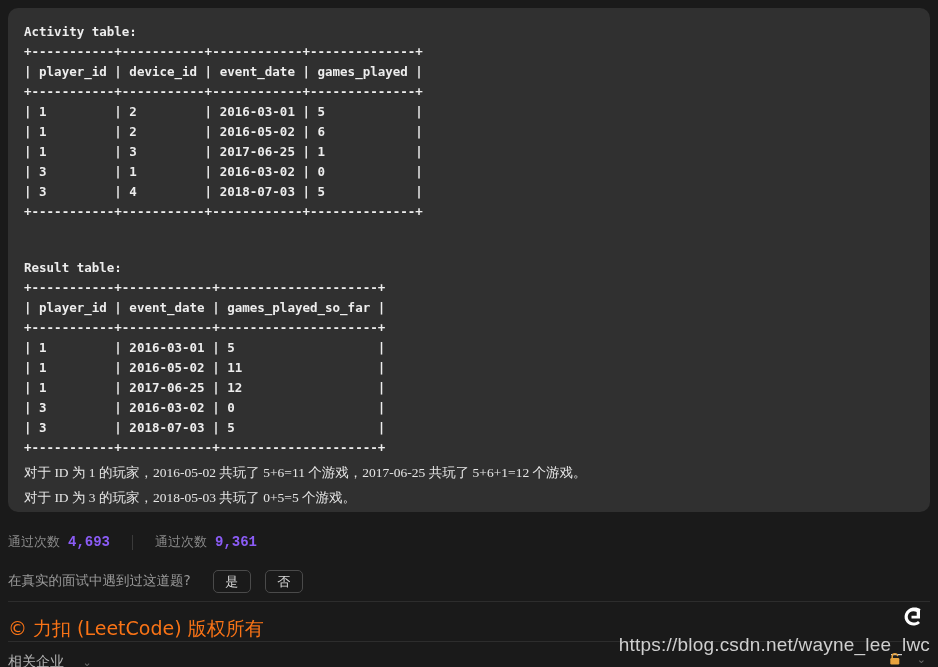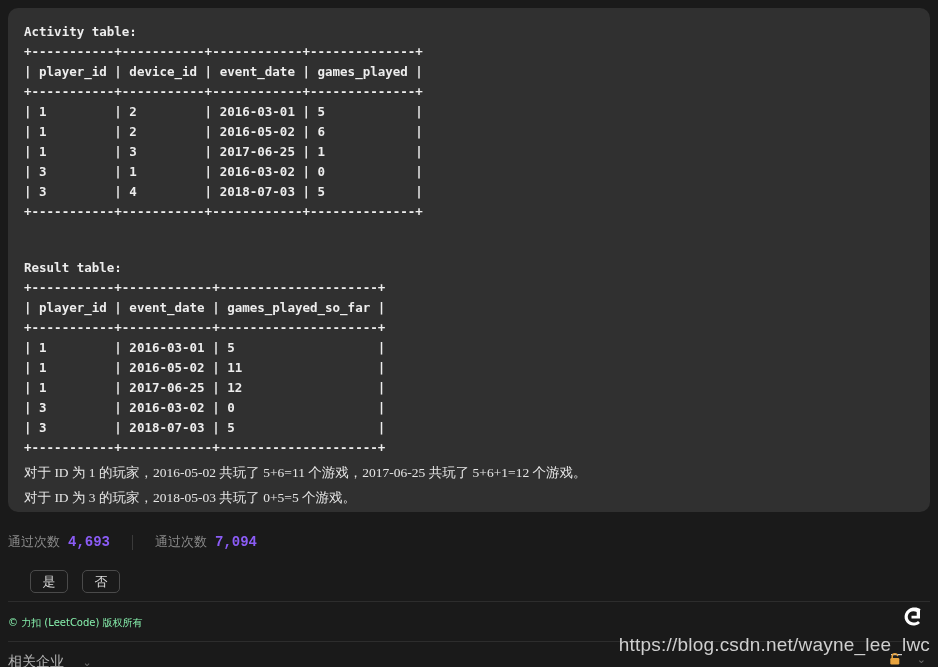--- a/index.html
+++ b/index.html
@@ -120,22 +120,22 @@
     background: #2d2d2d;
   }
   .divider.d1 { top: 601px; }
   .divider.d2 { top: 641px; }
 
   
   .copyright {
     position: absolute;
     left: 8px;
     top: 616px;
-    color: #86efac;
-    font-size: 10px;
+    color: #f97316;
+    font-size: 19px;
     font-family: "DejaVu Sans", "Liberation Sans", sans-serif;
   }
 
   
   .related {
     position: absolute;
     left: 8px;
     top: 653px;
     color: #b3b3b3;
     font-size: 14px;
@@ -214,25 +214,26 @@
   </div>
 
   <div class="stats-row">
     <div class="stat-block">
       <span class="stat-label">通过次数</span>
       <span class="stat-value">4,693</span>
     </div>
     <div class="stat-sep"></div>
     <div class="stat-block">
       <span class="stat-label">通过次数</span>
-      <span class="stat-value">7,094</span>
+      <span class="stat-value">9,361</span>
     </div>
   </div>
 
   <div class="interview-row">
+    <span class="interview-q">在真实的面试中遇到过这道题?</span>
     <button class="vote-btn">是</button>
     <button class="vote-btn">否</button>
   </div>
 
   <div class="divider d1"></div>
   <div class="divider d2"></div>
 
   <div class="copyright">© 力扣 (LeetCode) 版权所有</div>
 
   <div class="related">

